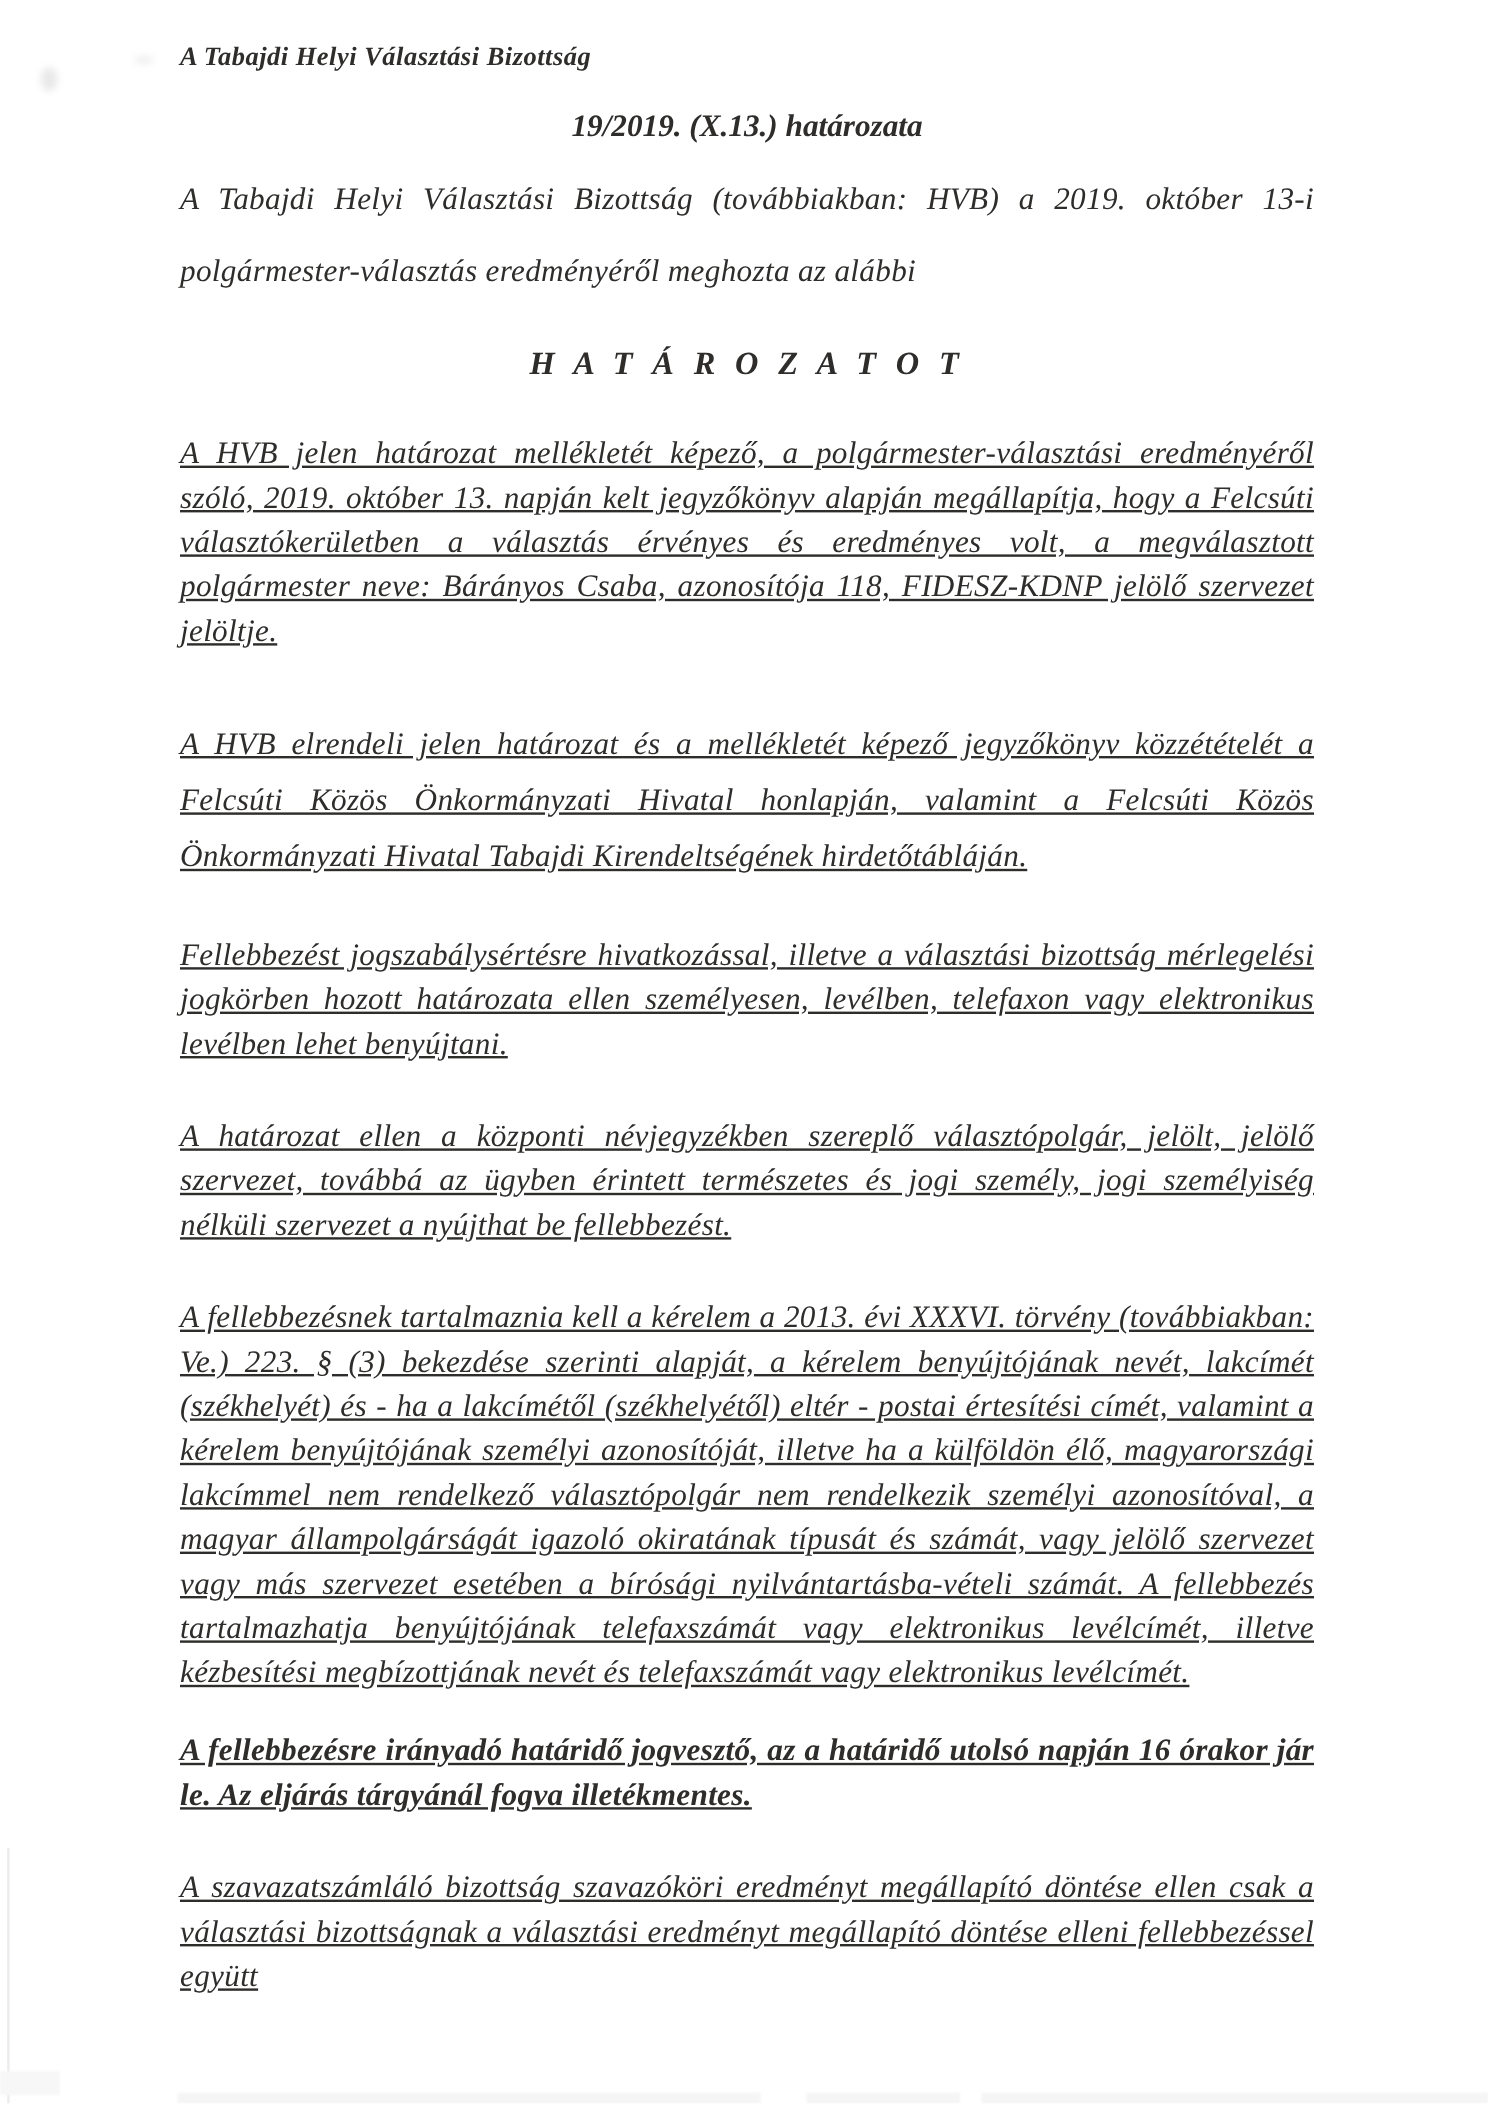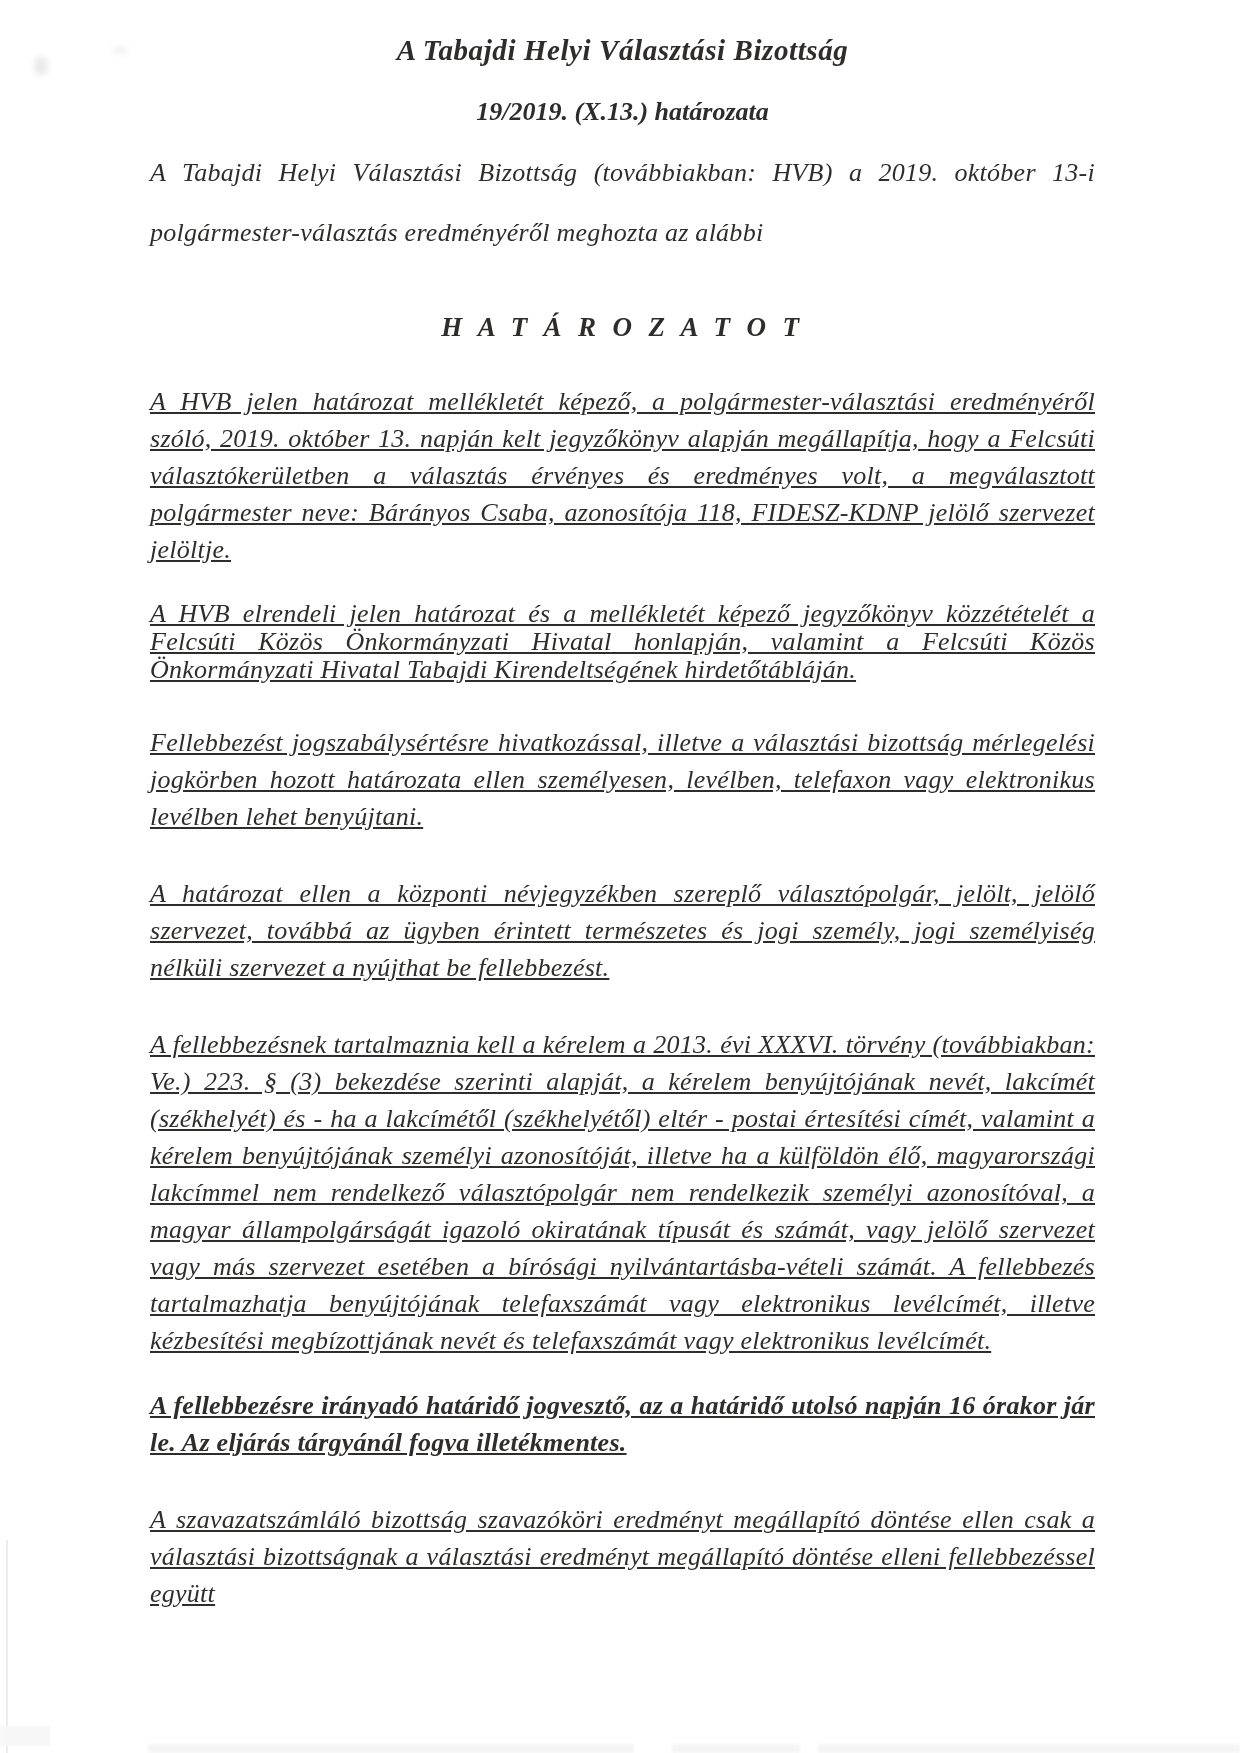--- a/index.html
+++ b/index.html
@@ -23,23 +23,23 @@
   .doc-content {
     position: absolute;
     top: 28px;
     left: 150px;
     width: 945px;
     font-style: italic;
     font-size: 26px;
     color: #2e2d2b;
   }
   .doc-title {
-    text-align: center;
+    text-align: left;
     font-weight: bold;
-    font-size: 29px;
+    font-size: 22px;
     letter-spacing: 0.02em;
     margin: 6px 0 0 0;
     font-style: italic;
   }
   .doc-decision-number {
     text-align: center;
     font-weight: bold;
     font-size: 26px;
     margin: 30px 0 12px 0;
   }
@@ -47,32 +47,32 @@
     margin: 16px 0 0 0;
     text-align: justify;
     line-height: 60px;
     letter-spacing: 0.01em;
   }
   .doc-heading {
     text-align: center;
     font-weight: bold;
     font-size: 27px;
     letter-spacing: 0.18em;
-    margin: 49px 0 0 0;
+    margin: 32px 0 0 0;
   }
   .doc-paragraph {
     margin: 40px 0 0 0;
     text-align: justify;
     line-height: 37px;
     letter-spacing: 0.01em;
     text-decoration: underline;
   }
   .doc-paragraph.tight {
-    line-height: 28px;
-    margin-top: 32px;
+    line-height: 47px;
+    margin-top: 52px;
   }
   .doc-paragraph.bold {
     font-weight: bold;
     margin-top: 28px;
   }
   
   .smudge-topleft {
     position: absolute;
     left: 34px;
     top: 56px;

